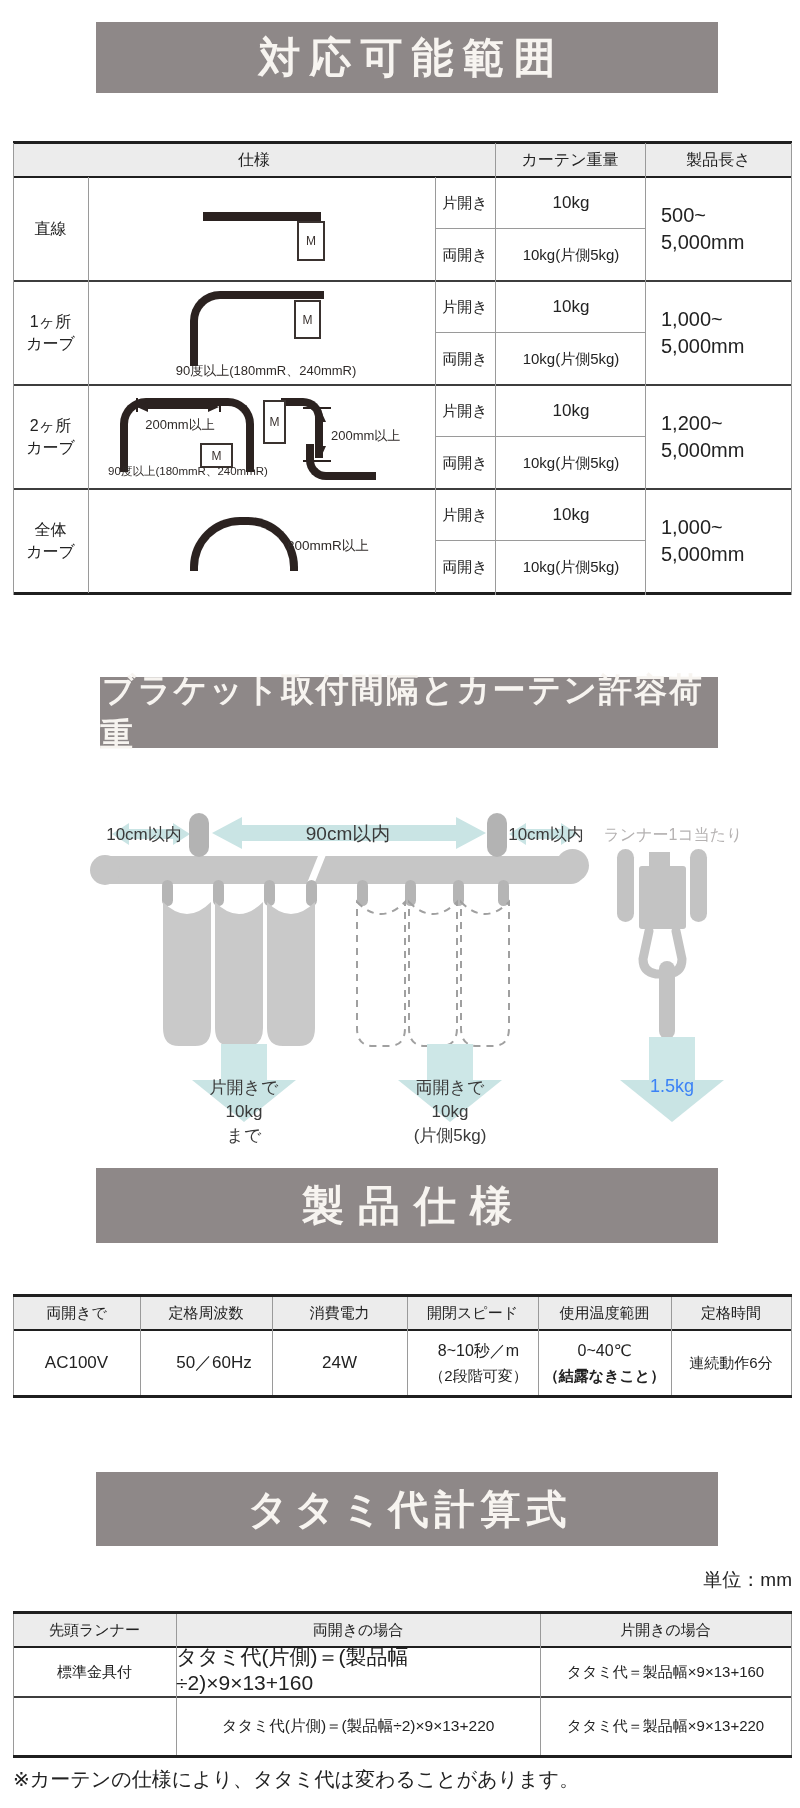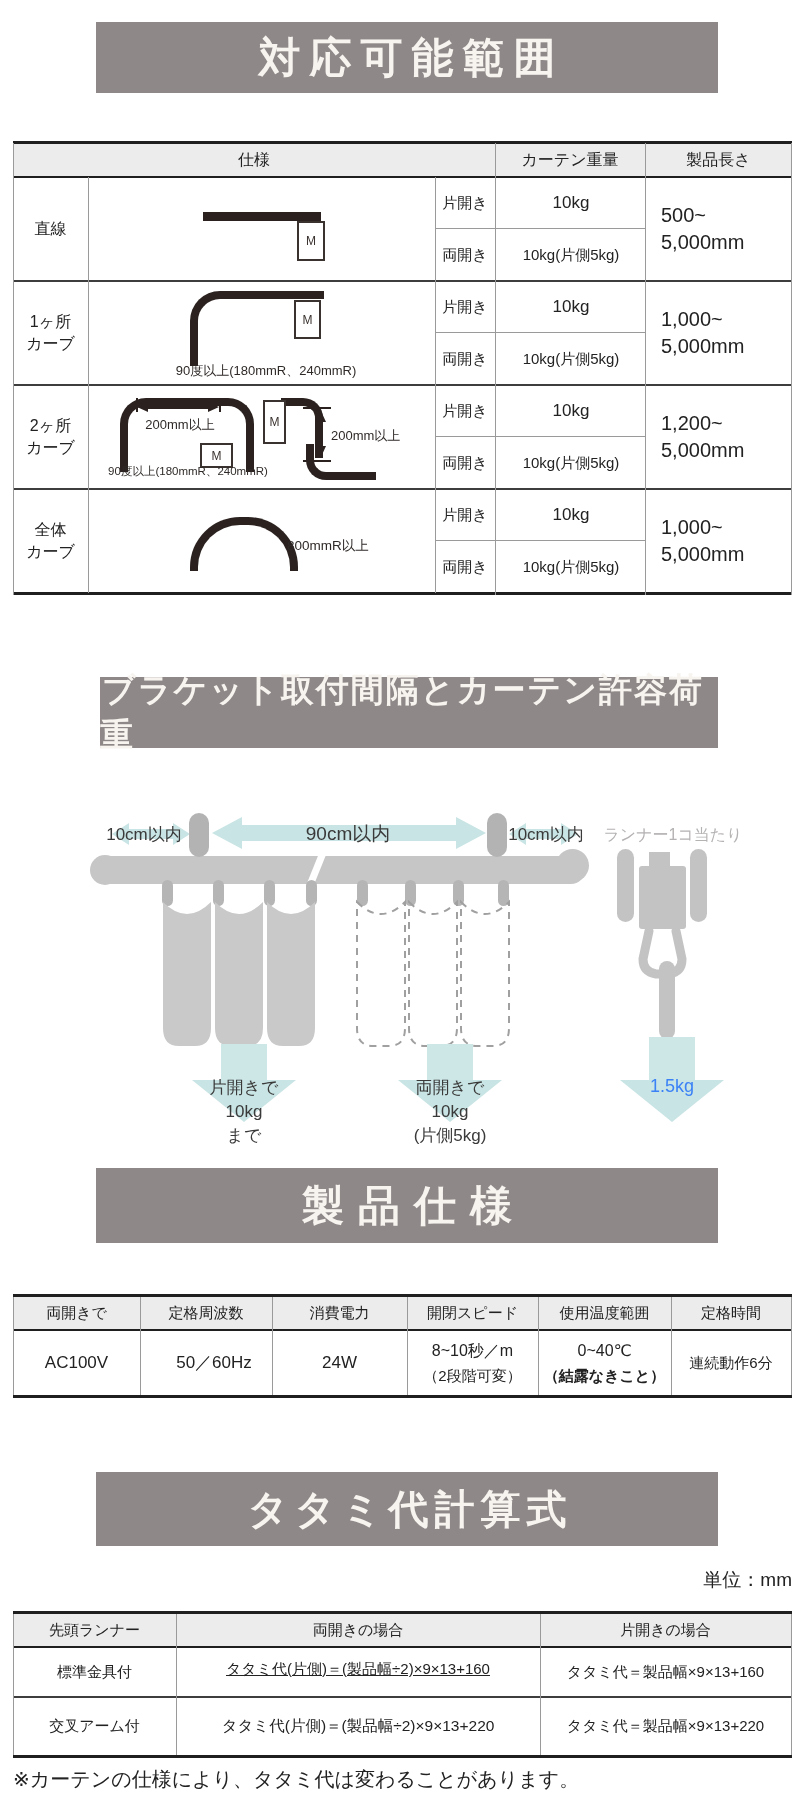--- a/index.html
+++ b/index.html
@@ -236,21 +236,21 @@
       <span style="font-size:14px;"></span>
   </div>
   <div class="colcell" style="left:140px;top:1331px;width:132px;height:64px;font-size:17px;line-height:24px;padding-left:8px;">
     <span>50／60Hz</span>
       <span style="font-size:14px;"></span>
   </div>
   <div class="colcell" style="left:272px;top:1331px;width:135px;height:64px;font-size:17px;line-height:24px;">
     <span>24W</span>
       <span style="font-size:14px;"></span>
   </div>
-  <div class="colcell" style="left:407px;top:1331px;width:131px;height:64px;font-size:16px;line-height:25px;">
+  <div class="colcell" style="left:407px;top:1331px;width:131px;height:64px;font-size:16px;line-height:25px;padding-left:6px;">
     <span>8~10秒／m</span>
       <span style="font-size:15px;">（2段階可変）</span>
   </div>
   <div class="colcell" style="left:538px;top:1331px;width:133px;height:64px;font-size:16px;line-height:25px;">
     <span>0~40℃</span>
       <span style="font-size:15px;font-weight:bold;">（結露なきこと）</span>
   </div>
   <div class="colcell" style="left:671px;top:1331px;width:120px;height:64px;font-size:15px;line-height:24px;">
     <span>連続動作6分</span>
       <span style="font-size:14px;"></span>
@@ -268,22 +268,21 @@
   <div class="line" style="left:13px;top:1614px;width:1px;height:141px;"></div>
   <div class="line" style="left:176px;top:1614px;width:1px;height:141px;"></div>
   <div class="line" style="left:540px;top:1614px;width:1px;height:141px;"></div>
   <div class="line" style="left:791px;top:1614px;width:1px;height:141px;"></div>
 
   <div class="cell" style="left:13px;top:1614px;width:163px;height:32px;font-size:15px;">先頭ランナー</div>
   <div class="cell" style="left:176px;top:1614px;width:364px;height:32px;font-size:15px;">両開きの場合</div>
   <div class="cell" style="left:540px;top:1614px;width:251px;height:32px;font-size:15px;">片開きの場合</div>
 
   <div class="cell" style="left:13px;top:1648px;width:163px;height:48px;font-size:15px;">標準金具付</div>
-  <div class="cell" style="left:176px;top:1648px;width:364px;height:42px;font-size:15px;text-decoration:underline;">タタミ代(片側)＝(製品幅÷2)×9×13+160</div>
+  <div class="cell" style="left:176px;top:1648px;width:364px;height:42px;font-size:21px;">タタミ代(片側)＝(製品幅÷2)×9×13+160</div>
   <div class="cell" style="left:540px;top:1648px;width:251px;height:48px;font-size:15px;">タタミ代＝製品幅×9×13+160</div>
 
-  <div class="cell" style="left:13px;top:1698px;width:163px;height:57px;font-size:15px;">交叉アーム付</div>
   <div class="cell" style="left:176px;top:1698px;width:364px;height:57px;font-size:15.5px;">タタミ代(片側)＝(製品幅÷2)×9×13+220</div>
   <div class="cell" style="left:540px;top:1698px;width:251px;height:57px;font-size:15px;">タタミ代＝製品幅×9×13+220</div>
 
   <div class="fnote" style="left:13px;top:1766px;width:780px;font-size:20px;">※カーテンの仕様により、タタミ代は変わることがあります。</div>
 
 </div>
 
 </body></html>

